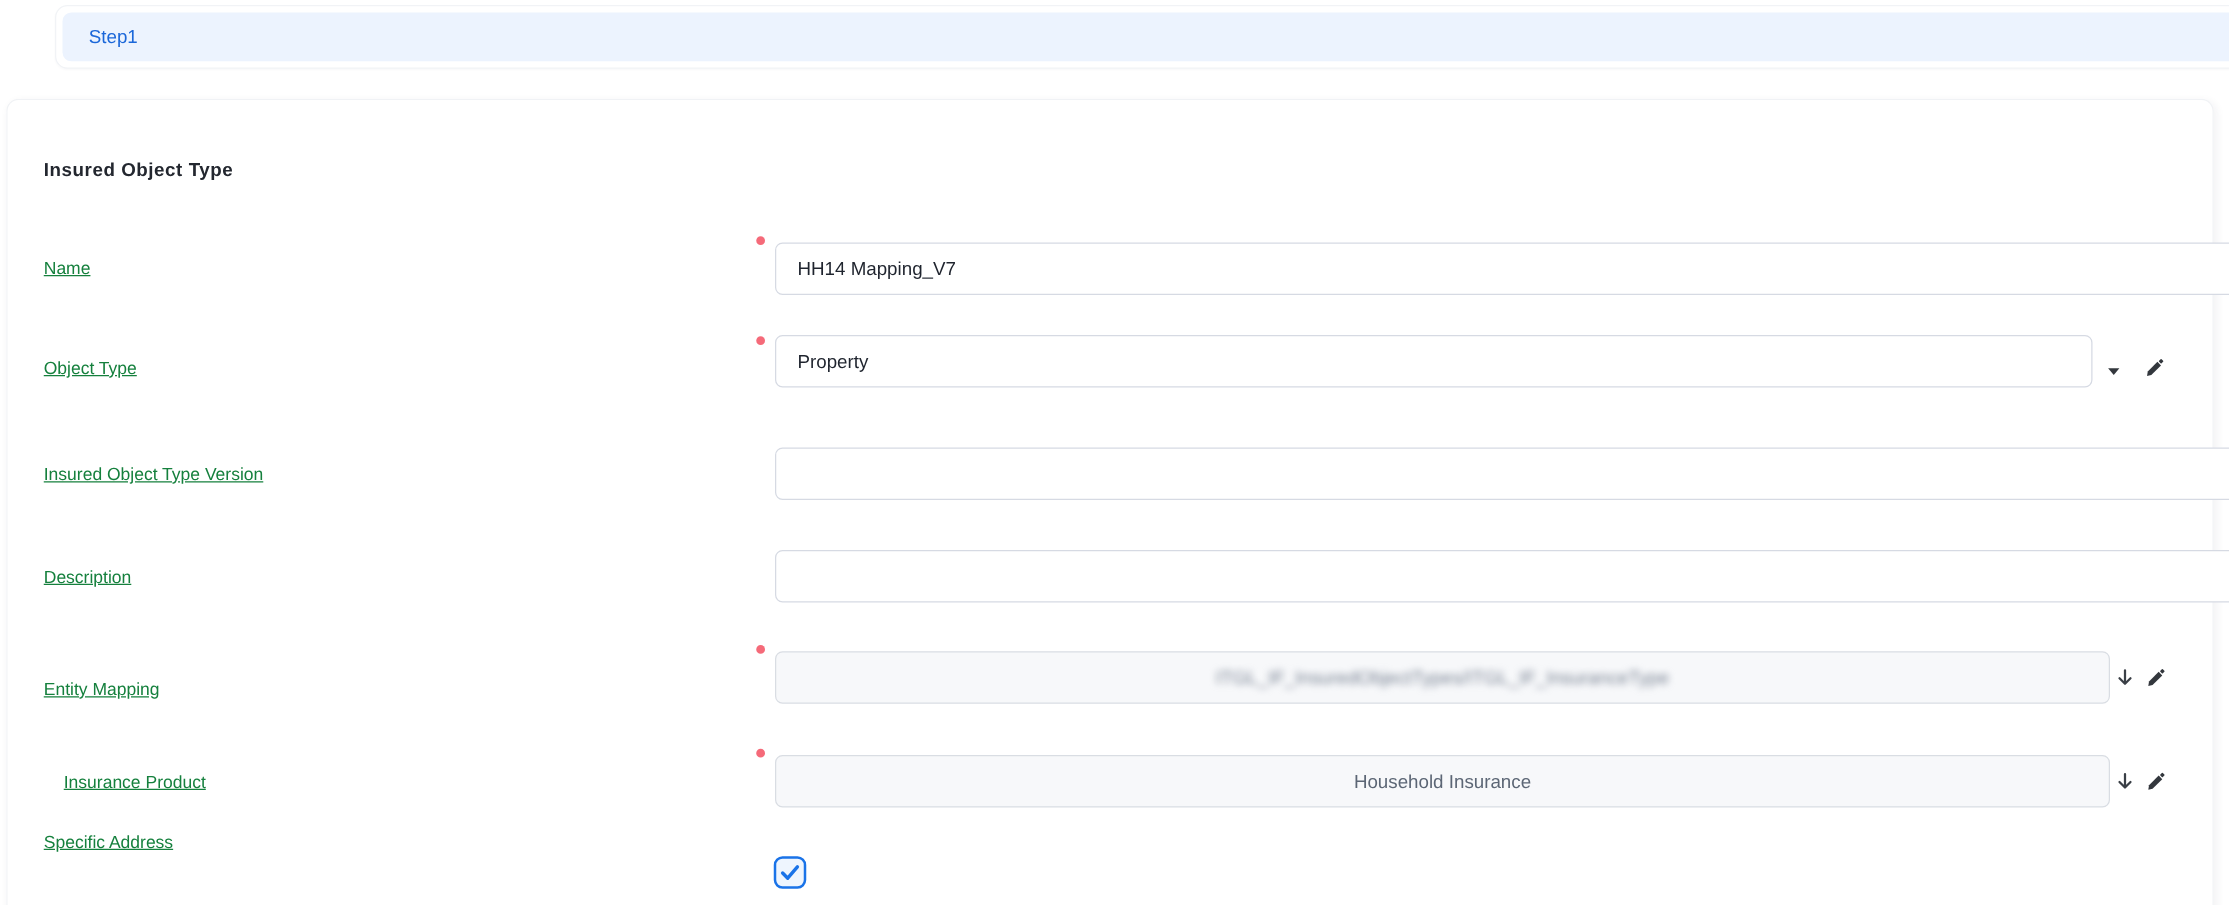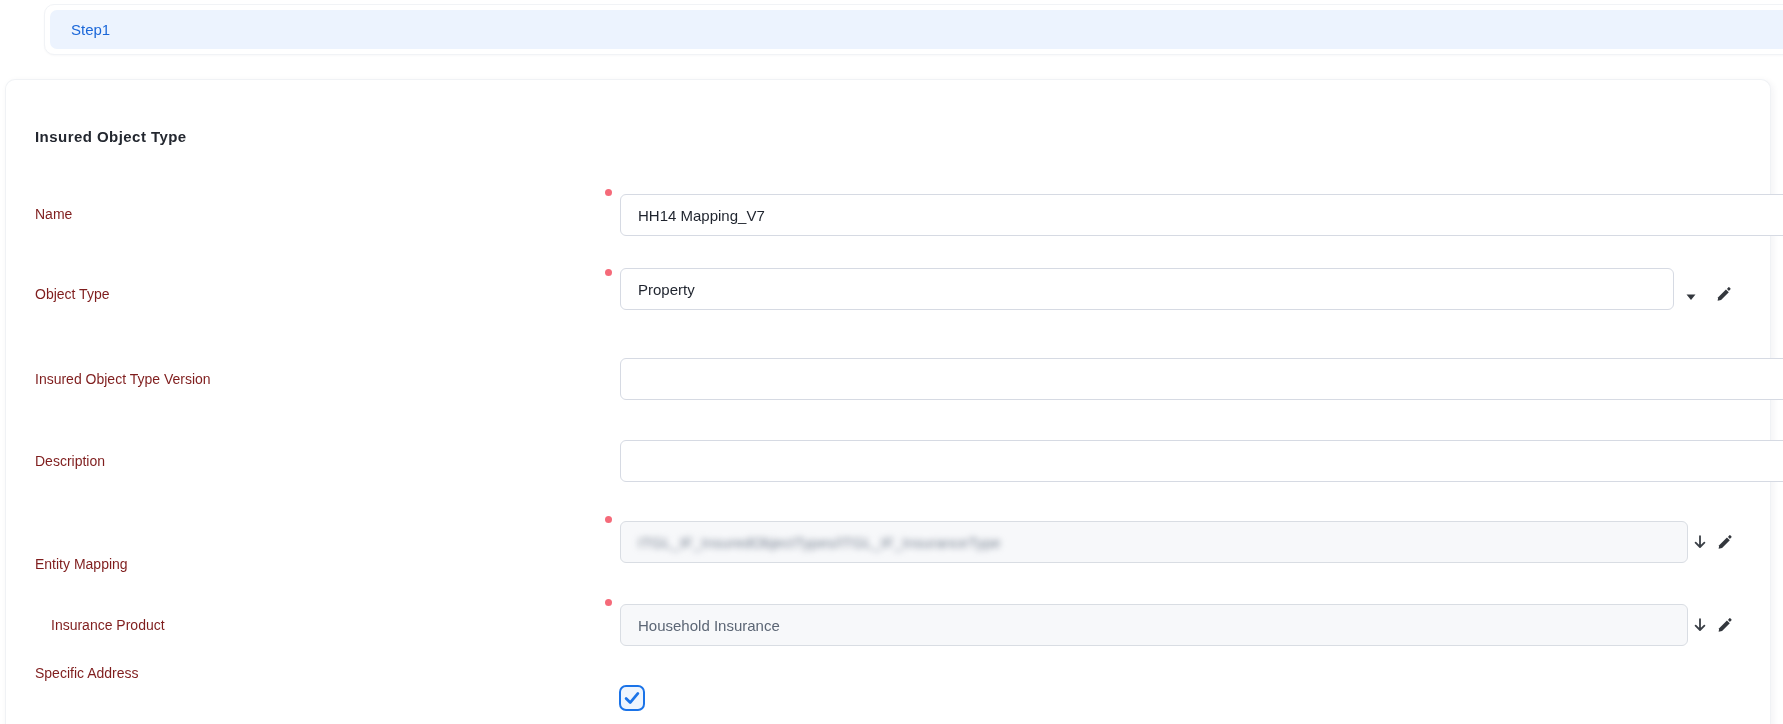--- a/index.html
+++ b/index.html
@@ -16,31 +16,31 @@
 
   
   .card { position:absolute; left:5px; top:79px; width:1766px; height:660px;
           background:#ffffff; border:1px solid #f0f2f5; border-bottom:none;
           border-radius:10px 10px 0 0;
           box-shadow:2px 2px 7px rgba(30,40,70,.06); }
   .card-title { position:absolute; left:29px; top:48px; font-size:15px; font-weight:600;
                 letter-spacing:.45px; color:#23272f;text-align:right; }
 
   .field-label { position:absolute; left:29px; height:18px; line-height:18px;
-                 font-size:14px; color:#7f1d1d; }
+                 font-size:14px; color:#15803d;text-decoration:underline; }
 
   .txt-input { position:absolute; left:614px; height:42px; width:1246px;
                border:1px solid #d6dae3; border-radius:6px; background:#fff;
                padding:0 17px; font-size:15px; color:#1f242e;
                font-family:"Liberation Sans", sans-serif; outline:none; }
 
   .pick-input { position:absolute; left:614px; height:42px;
                 border:1px solid #d9dde3; border-radius:6px; background:#f7f8fa;
                 display:flex; align-items:center; padding:0 17px;
-                font-size:15px; color:#5c6675; }
+                font-size:15px; color:#5c6675;justify-content:center; }
   .blurred { filter:blur(3px); color:#7a8494; }
 
   .req-dot { position:absolute; width:7px; height:7px; border-radius:50%;
              background:#f56a79; }
 
   .icon-btn { position:absolute; width:22px; height:22px; display:flex;
               align-items:center; justify-content:center; cursor:pointer; }
 
   
   .checkbox { position:absolute; left:613px; top:605px; width:26px; height:26px;
@@ -81,21 +81,21 @@
       <rect x="13.2" y="1.6" width="3" height="3" rx="0.6" fill="#33373d" transform="rotate(45 14.7 3.1)"></rect>
     </svg>
   </div>
 
   <div class="field-label" style="top:290px;">Insured Object Type Version</div>
   <input class="txt-input" style="top: 278px;" type="text" value="">
 
   <div class="field-label" style="top:372px;">Description</div>
   <input class="txt-input" style="top: 360px;" type="text" value="">
 
-  <div class="field-label" style="top:475px;">Entity Mapping</div>
+  <div class="field-label" style="top:462px;">Entity Mapping</div>
   <div class="req-dot" style="left:599px; top:436px;"></div>
   <div class="pick-input" style="top:441px; width:1068px;">
     <span class="blurred">ITGL_IF_InsuredObjectTypes/ITGL_IF_InsuranceType</span>
   </div>
   <div class="icon-btn" style="left:1683px; top:451px;">
     <svg width="16" height="16" viewBox="0 0 16 16">
       <path d="M8 2.2 V12.6 M3.6 8.6 L8 13 L12.4 8.6" fill="none" stroke="#3a3f46" stroke-width="1.8" stroke-linecap="round" stroke-linejoin="round"></path>
     </svg>
   </div>
   <div class="icon-btn" style="left:1707px; top:451px;">

